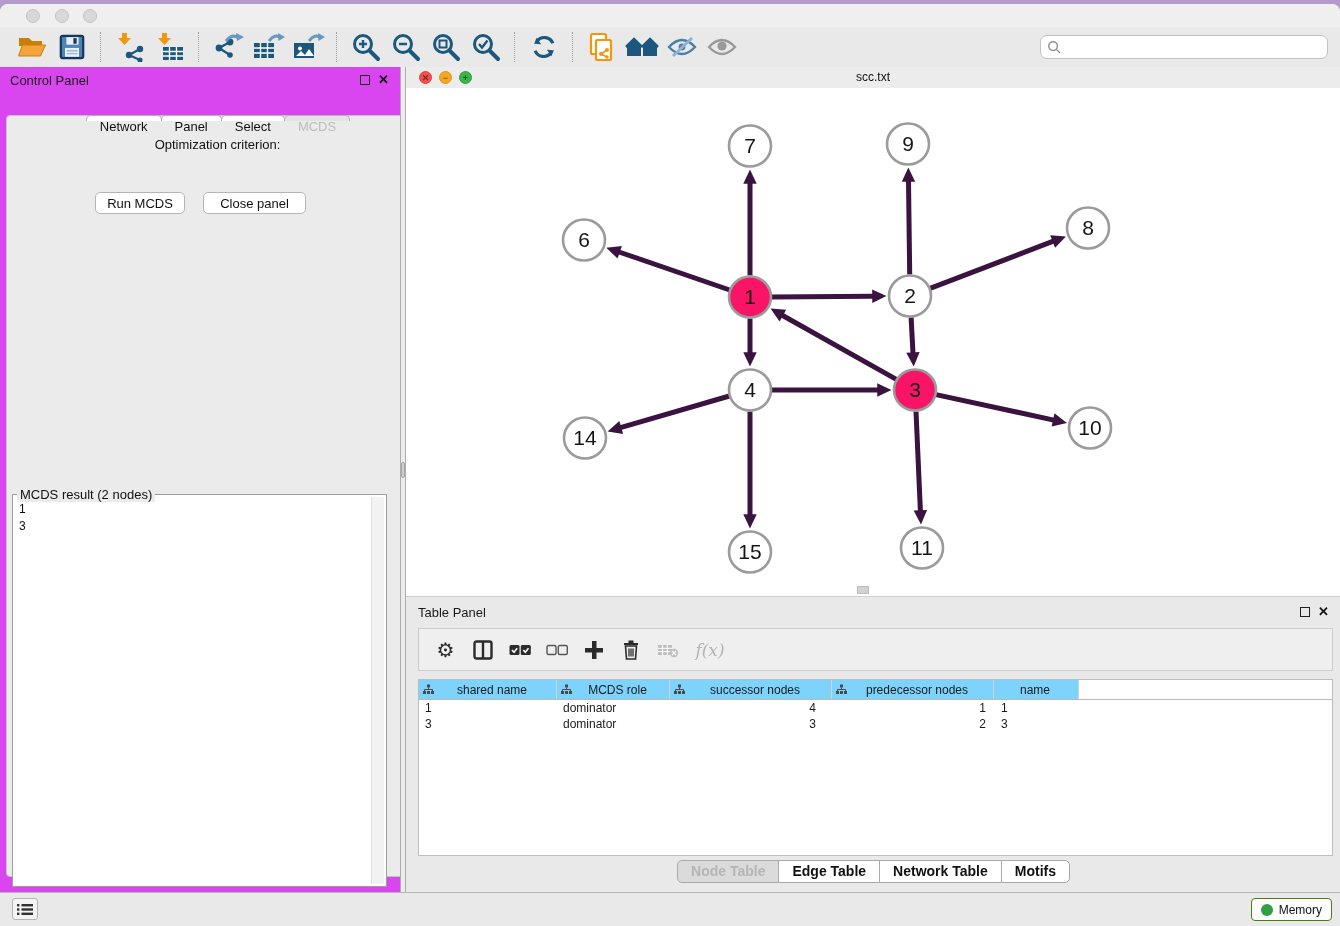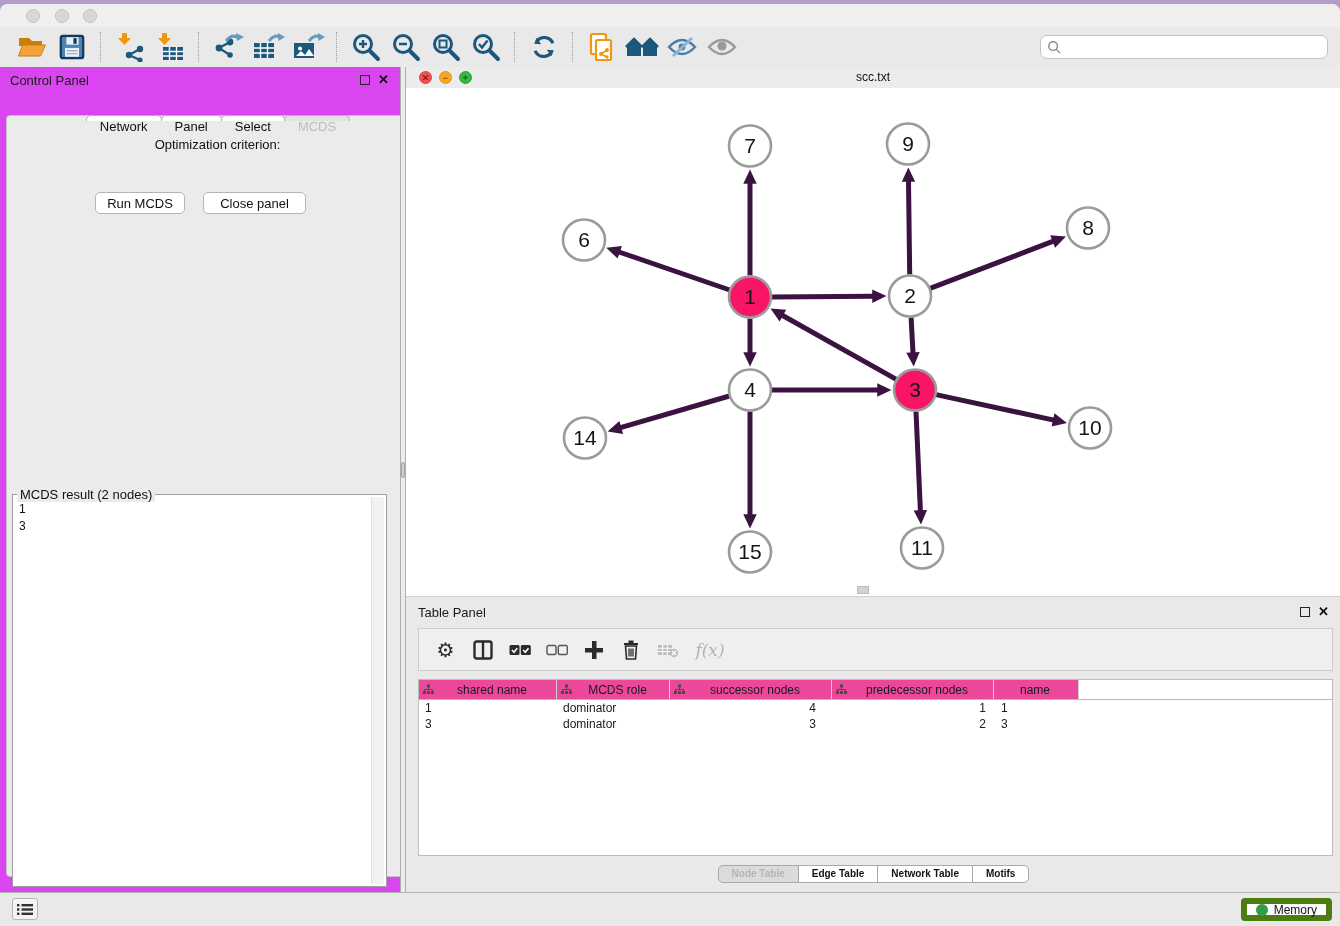--- a/index.html
+++ b/index.html
@@ -67,37 +67,37 @@
   .table-panel{position:absolute;top:592px;left:406px;right:0;bottom:33px;background:#e9e9e9;
     border-top:1px solid #cfcfcf;}
   .tp-head{position:absolute;top:3px;left:0;right:0;height:24px;}
   .tp-toolbar{position:absolute;top:31px;left:12px;right:7px;height:43px;background:#efefef;
     border:1px solid #ccc;display:flex;align-items:center;padding-left:8px;box-sizing:border-box;}
   .ttbtn{width:37px;height:36px;display:flex;align-items:center;justify-content:center;flex:0 0 auto;}
   .fx-label{font-size:17px;font-style:italic;font-family:"DejaVu Serif",serif;color:#b3b3b3;}
   .dtable{position:absolute;top:82px;left:12px;right:7px;height:177px;background:#fff;
     border:1px solid #bdbdbd;box-sizing:border-box;overflow:hidden;}
   .thead{display:flex;height:19px;border-bottom:1px solid #b9b9b9;}
-  .th{background:#ec4899;border-right:1px solid #d2d2d2;display:flex;align-items:center;
+  .th{background:#7dd3fc;border-right:1px solid #d2d2d2;display:flex;align-items:center;
     font-size:12px;color:#1a1a1a;box-sizing:border-box;padding-left:4px;}
   .th .lbl{flex:1;text-align:center;padding-right:6px;}
   .trow{display:flex;height:16px;font-size:12px;color:#1a1a1a;align-items:center;}
   .td{box-sizing:border-box;overflow:hidden;white-space:nowrap;}
   .bot-tabs{position:absolute;bottom:10px;left:0;right:0;display:flex;justify-content:center;}
-  .btab{background:#fff;border:1px solid #a9a9a9;font-size:10px;font-weight:bold;color:#111;
+  .btab{background:#fff;border:1px solid #a9a9a9;font-size:14px;font-weight:bold;color:#111;
     padding:2px 13px 3px;margin-right:-1px;}
   .btab.first{border-radius:5px 0 0 5px;}
   .btab.last{border-radius:0 5px 5px 0;}
   .btab.active{background:#dbdbdb;color:#b5b5b5;}
   
   .statusbar{position:absolute;left:0;right:0;bottom:0;height:33px;background:#e9e9e9;
     border-top:1px solid #b7b7b7;}
   .list-btn{position:absolute;left:12px;top:5px;width:26px;height:22px;background:#f4f4f4;
     border:1px solid #b5b5b5;border-radius:3px;display:flex;align-items:center;justify-content:center;box-sizing:border-box;}
-  .mem-btn{position:absolute;right:8px;top:5px;height:23px;background:#fdfdfd;border:6px solid #4d7c0f;
+  .mem-btn{position:absolute;right:8px;top:5px;height:23px;background:#fdfdfd;border:1px solid #4d7c0f;
     border-radius:4px;display:flex;align-items:center;padding:0 9px;font-size:12px;color:#111;box-sizing:border-box;}
   .mem-dot{width:12px;height:12px;border-radius:50%;background:#2f9e44;margin-right:6px;}
 </style>
 </head>
 <body>
 
 <div class="window">
 
   <div class="titlebar">
     <div class="tl" style="left:26px"></div>

